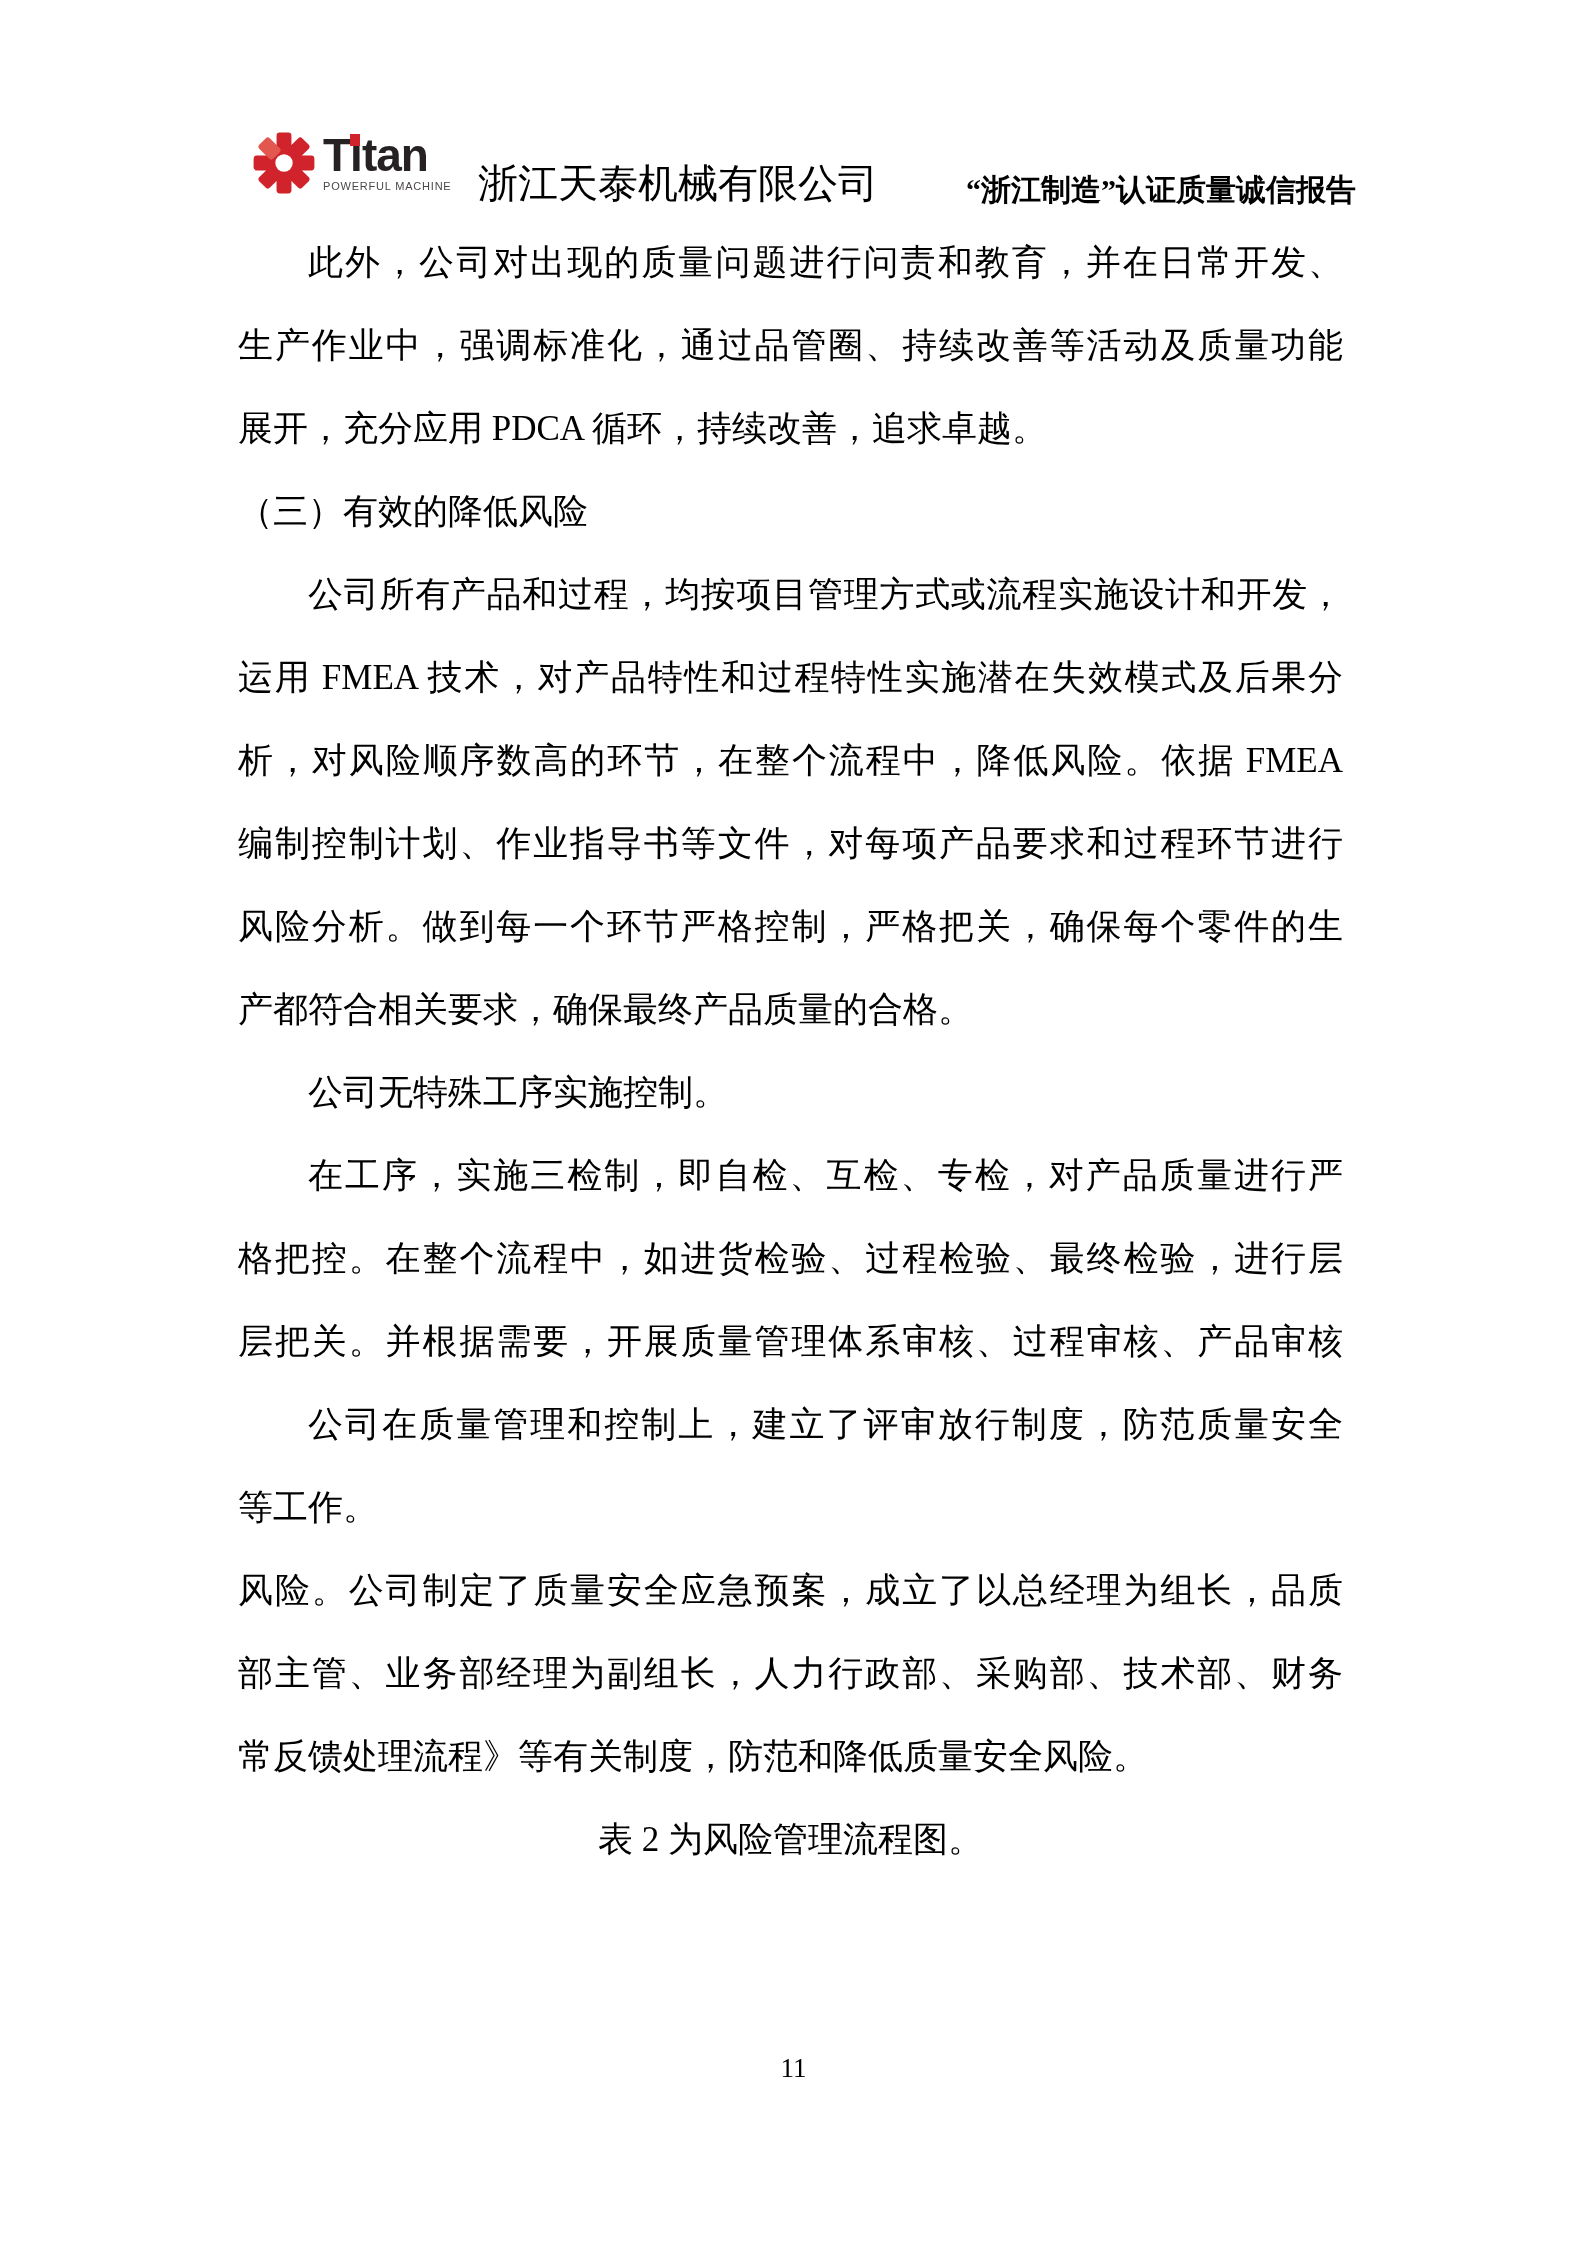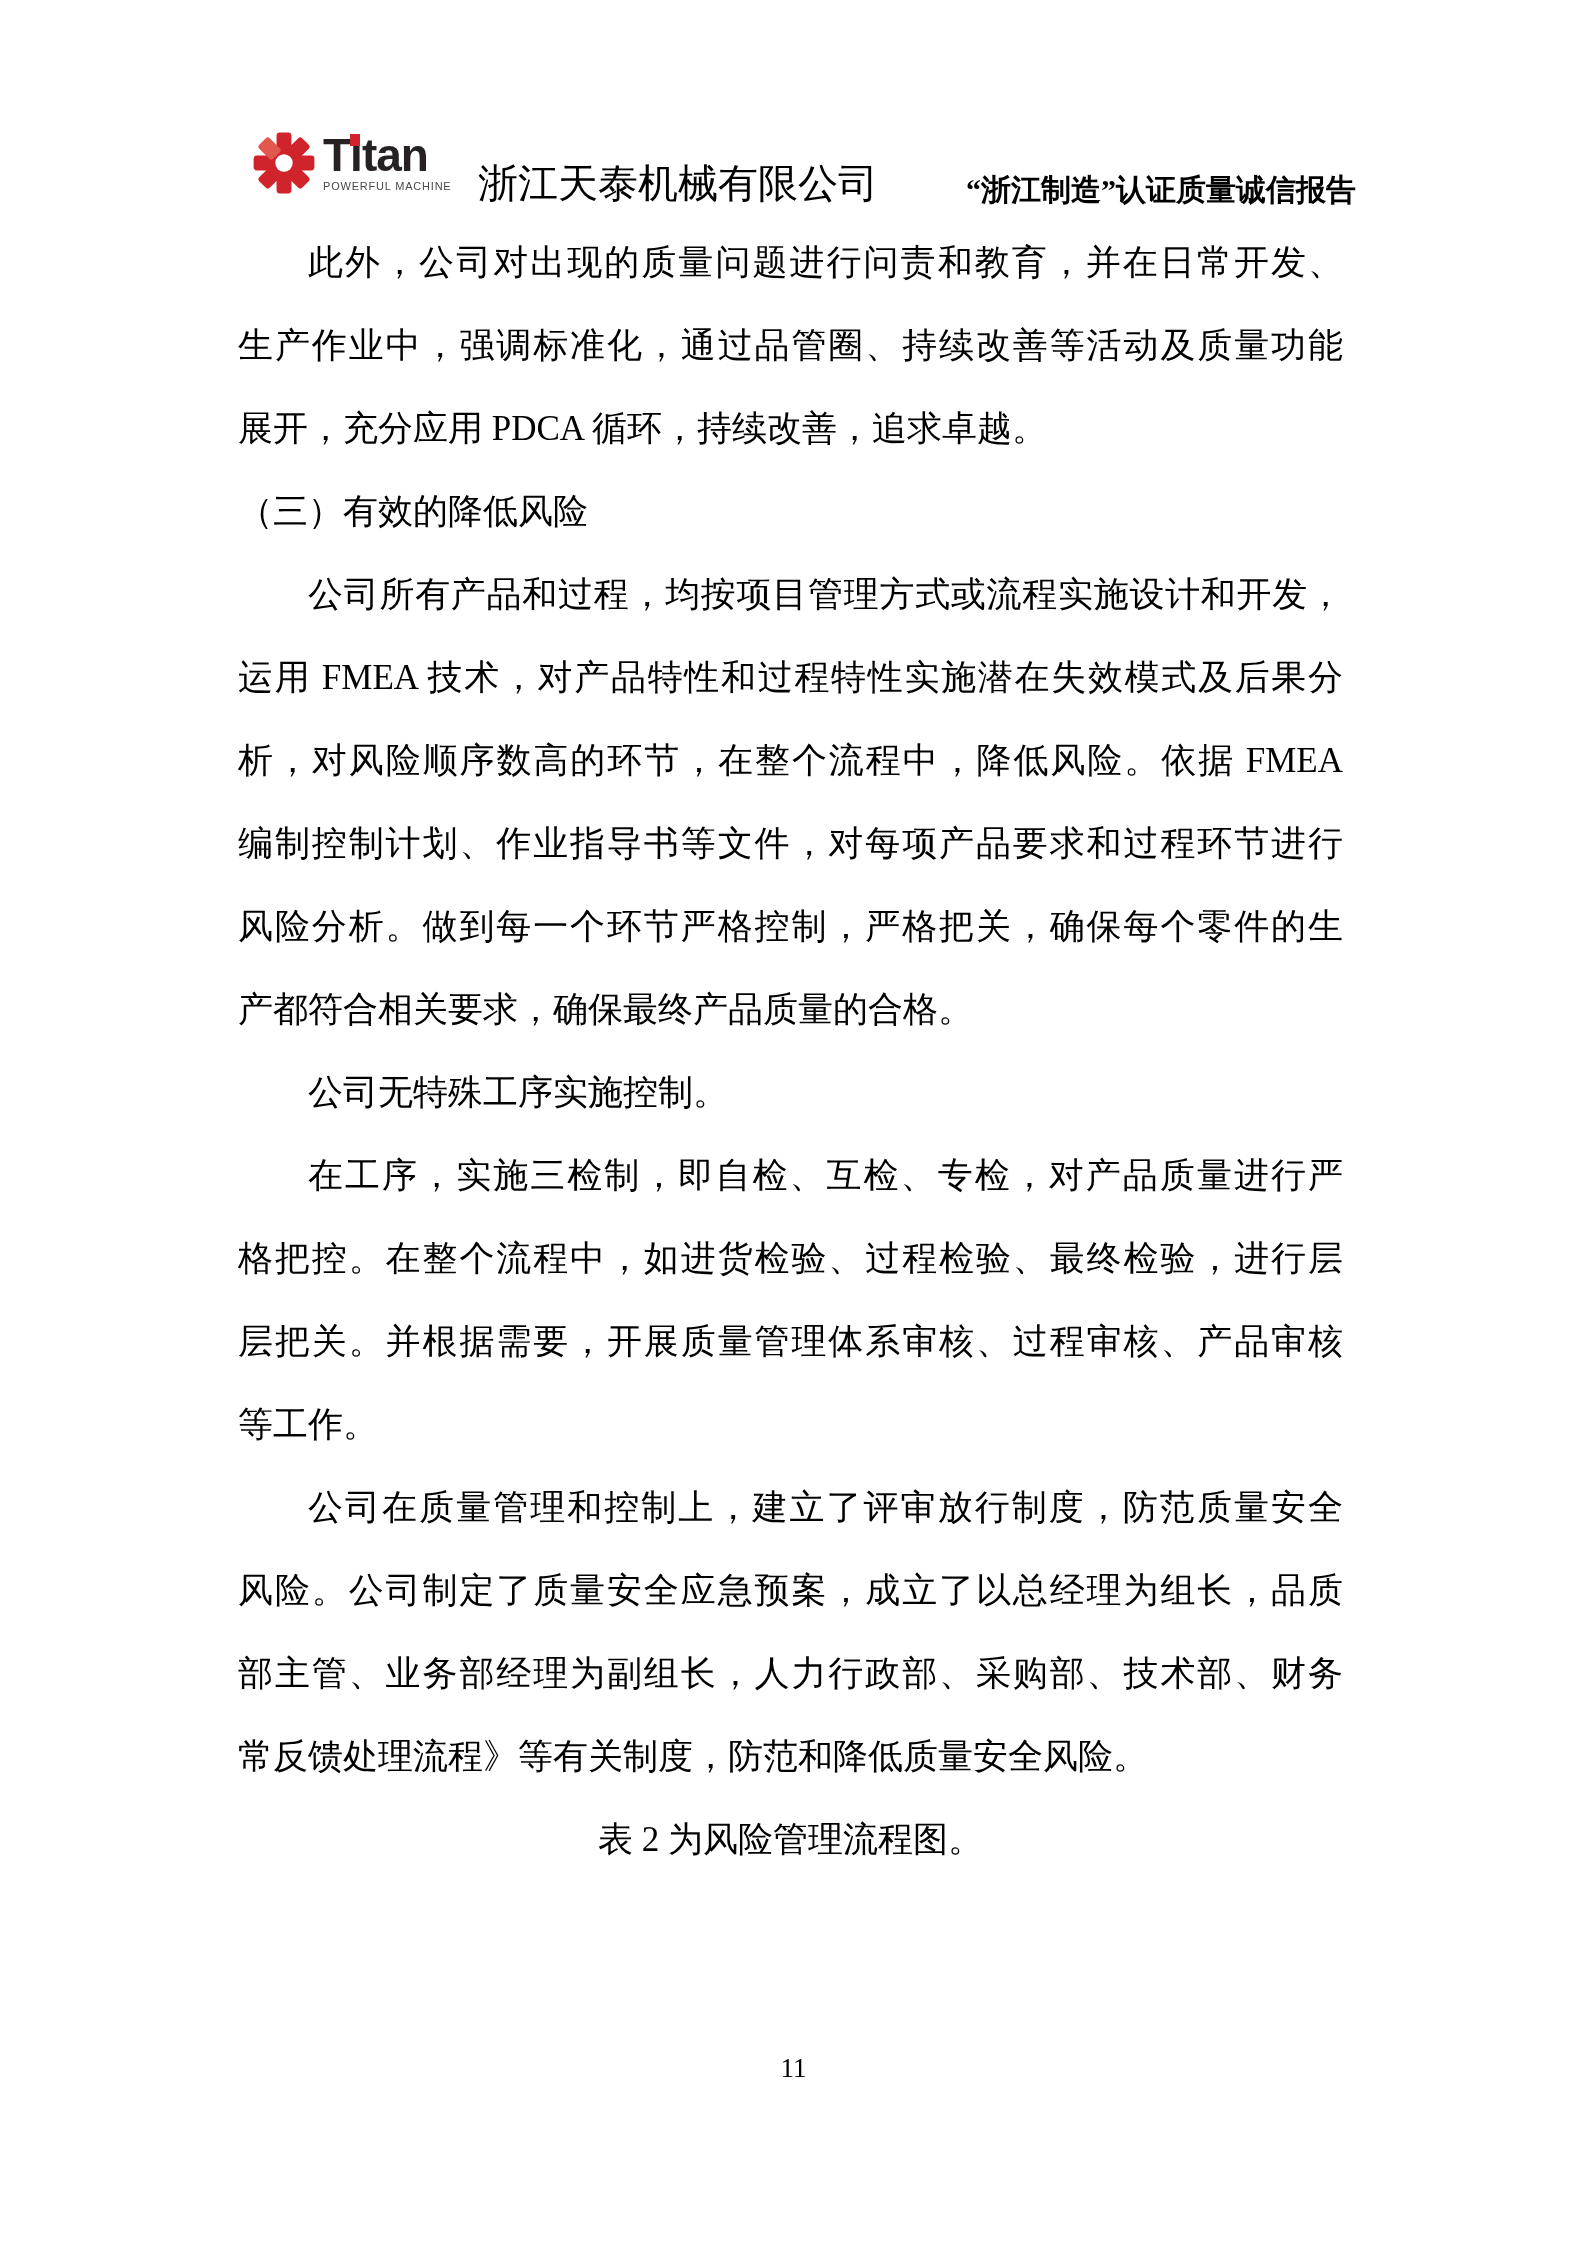--- a/index.html
+++ b/index.html
@@ -120,22 +120,22 @@
     <div class="ln indent fill">公司所有产品和过程，均按项目管理方式或流程实施设计和开发，</div>
     <div class="ln fill">运用 FMEA 技术，对产品特性和过程特性实施潜在失效模式及后果分</div>
     <div class="ln fill">析，对风险顺序数高的环节，在整个流程中，降低风险。依据 FMEA</div>
     <div class="ln fill">编制控制计划、作业指导书等文件，对每项产品要求和过程环节进行</div>
     <div class="ln fill">风险分析。做到每一个环节严格控制，严格把关，确保每个零件的生</div>
     <div class="ln">产都符合相关要求，确保最终产品质量的合格。</div>
     <div class="ln indent">公司无特殊工序实施控制。</div>
     <div class="ln indent fill">在工序，实施三检制，即自检、互检、专检，对产品质量进行严</div>
     <div class="ln fill">格把控。在整个流程中，如进货检验、过程检验、最终检验，进行层</div>
     <div class="ln fill">层把关。并根据需要，开展质量管理体系审核、过程审核、产品审核</div>
+    <div class="ln indent fill">公司在质量管理和控制上，建立了评审放行制度，防范质量安全</div>
     <div class="ln">等工作。</div>
-    <div class="ln indent fill">公司在质量管理和控制上，建立了评审放行制度，防范质量安全</div>
     <div class="ln fill">风险。公司制定了质量安全应急预案，成立了以总经理为组长，品质</div>
     <div class="ln fill">部主管、业务部经理为副组长，人力行政部、采购部、技术部、财务</div>
     <div class="ln">常反馈处理流程》等有关制度，防范和降低质量安全风险。</div>
     <div class="ln center">表 2 为风险管理流程图。</div>
   </div>
 
   <div class="pageno">11</div>
 
 </div>
 

